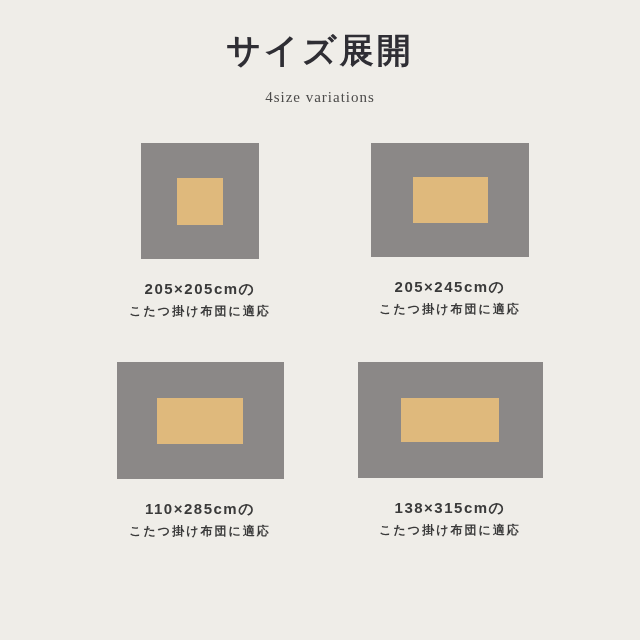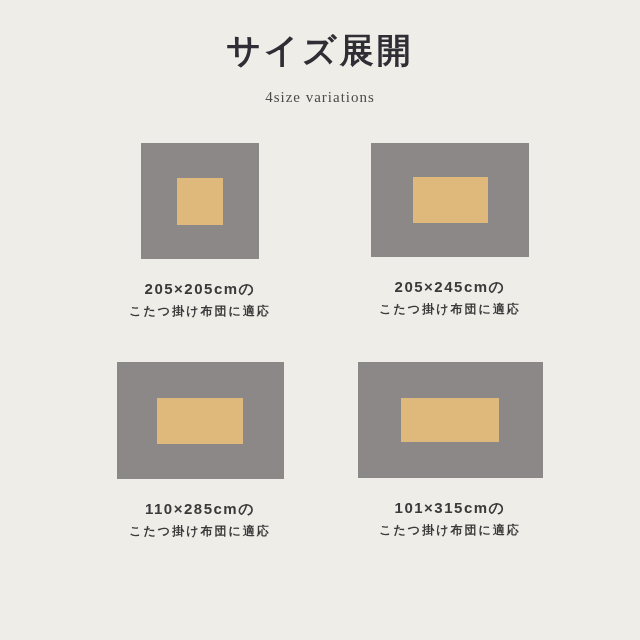--- a/index.html
+++ b/index.html
@@ -118,17 +118,17 @@
       <div class="inner-rect"></div>
     </div>
     <div class="desc-line1">110×285cmの</div>
     <div class="desc-line2">こたつ掛け布団に適応</div>
   </div>
 
   <div class="cell d3">
     <div class="diagram">
       <div class="inner-rect"></div>
     </div>
-    <div class="desc-line1">101×315cmの</div>
+    <div class="desc-line1">138×315cmの</div>
     <div class="desc-line2">こたつ掛け布団に適応</div>
   </div>
 
 </div>
 
 </body></html>

